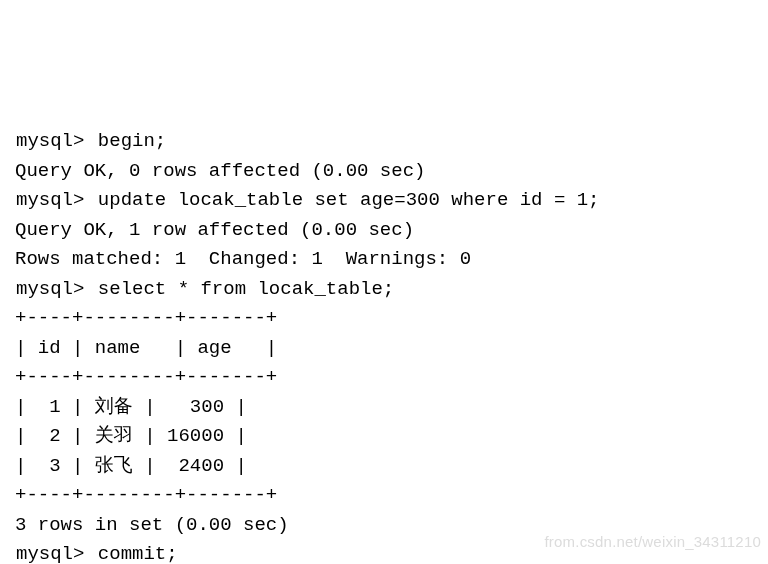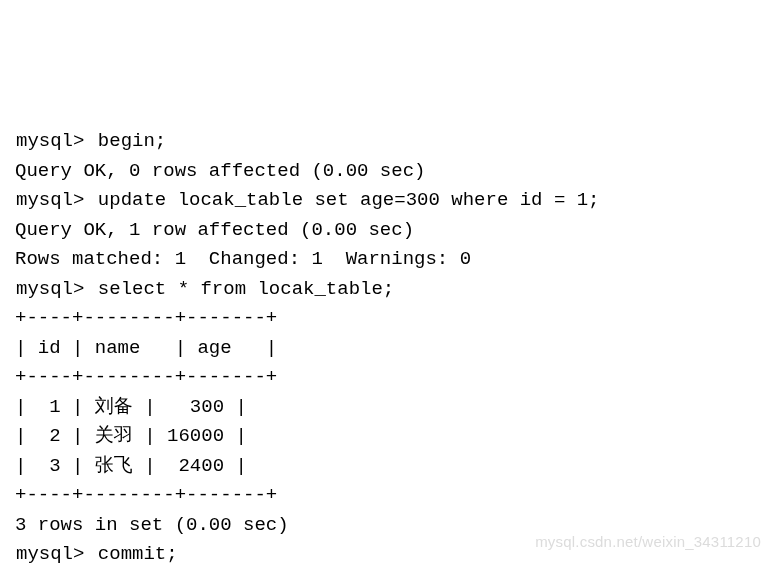--- a/index.html
+++ b/index.html
@@ -34,16 +34,16 @@
       white-space: nowrap;
     }
   </style>
 </head>
 <body>
 
 
 
 <span class="line"><span>mysql&gt; </span><span>begin;</span></span><span class="line">Query OK, 0 rows affected (0.00 sec)</span><span class="line"></span><span class="line"><span>mysql&gt; </span><span>update locak_table set age=300 where id = 1;</span></span><span class="line">Query OK, 1 row affected (0.00 sec)</span><span class="line">Rows matched: 1  Changed: 1  Warnings: 0</span><span class="line"></span><span class="line"><span>mysql&gt; </span><span>select * from locak_table;</span></span><span class="line">+----+--------+-------+</span><span class="line">| id | name   | age   |</span><span class="line">+----+--------+-------+</span><span class="line">|  1 | 刘备 |   300 |</span><span class="line">|  2 | 关羽 | 16000 |</span><span class="line">|  3 | 张飞 |  2400 |</span><span class="line">+----+--------+-------+</span><span class="line">3 rows in set (0.00 sec)</span><span class="line"></span><span class="line"><span>mysql&gt; </span><span>commit;</span></span><span class="line">Query OK, 0 rows affected (0.01 sec)</span>
 
-<div class="watermark">mysql.csdn.net/weixin_34311210</div>
+<div class="watermark">from.csdn.net/weixin_34311210</div>
 
 
 
 
 </body></html>

